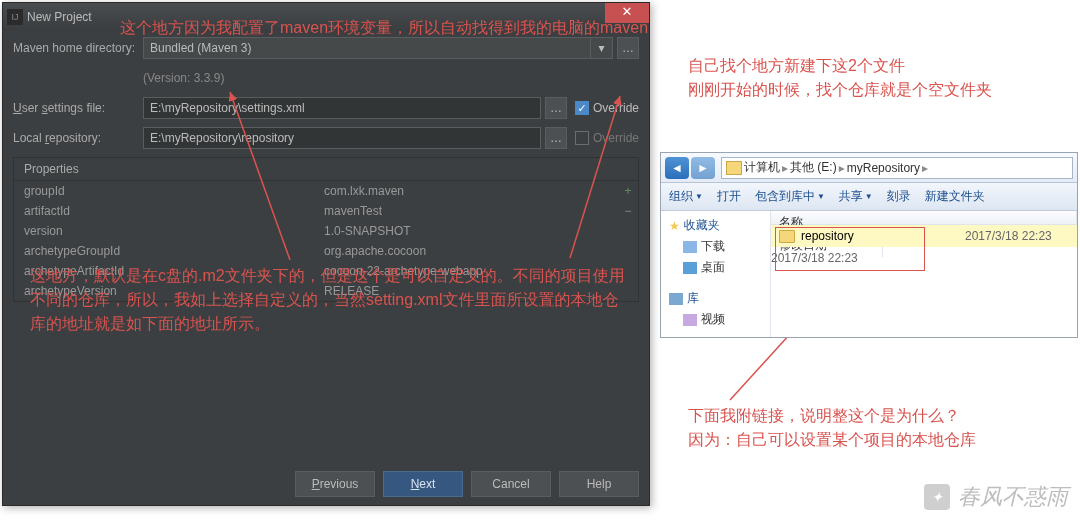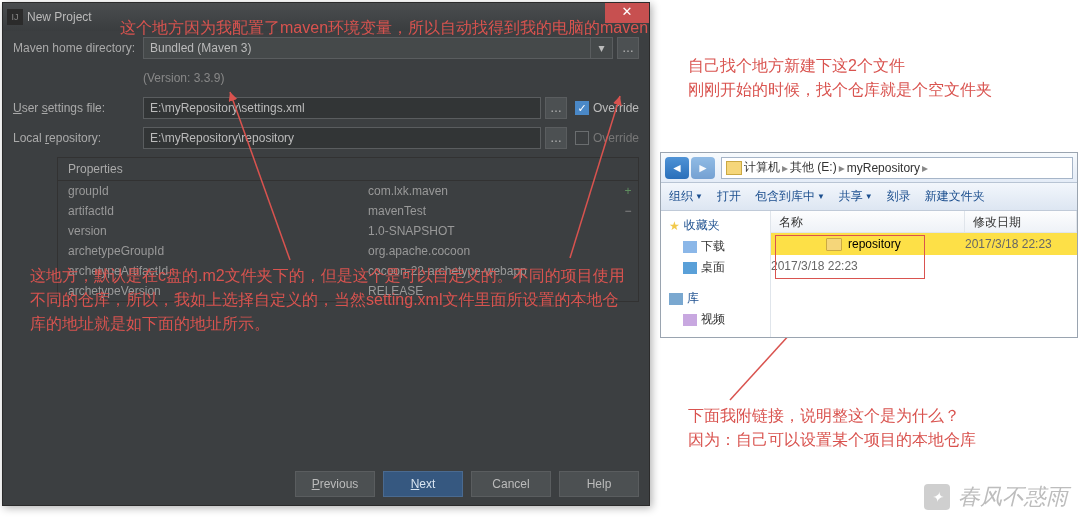--- a/index.html
+++ b/index.html
@@ -13,21 +13,21 @@
 .body { padding: 6px 10px; color: #bbb; }
 .row { display: flex; align-items: center; margin-bottom: 8px; min-height: 22px; }
 .lbl { width: 130px; color: #aaa; }
 .inp { flex: 1; background: #45494a; border: 1px solid #5a5d5f; height: 22px; padding: 0 6px; color: #bbb; display: flex; align-items: center; }
 .inp.dark { background: #323536; }
 .btn-sml { width: 22px; height: 22px; margin-left: 4px; background: #4c5052; border: 1px solid #5a5d5f; color: #bbb; text-align: center; line-height: 20px; }
 .dropdown-arrow { width: 22px; height: 22px; margin-left: 0; background: #45494a; border: 1px solid #5a5d5f; border-left: none; color: #bbb; text-align: center; line-height: 20px; }
 .chk { width: 14px; height: 14px; border: 1px solid #6a6d6f; margin: 0 4px 0 8px; display: inline-flex; align-items: center; justify-content: center; }
 .chk.checked { background: #4a88c7; border-color: #4a88c7; }
 .chk.checked:after { content: "✓"; color: #fff; font-size: 11px; }
-.props { margin-top: 6px; border: 1px solid #323232; background: #3c3f41; margin-left: 44px; }
+.props { margin-top: 6px; border: 1px solid #323232; background: #3c3f41; }
 .props-head { padding: 4px 10px; color: #aaa; border-bottom: 1px solid #323232; }
 .props-body { display: flex; }
 .props-table { flex: 1; }
 .prow { display: flex; height: 20px; align-items: center; }
 .prow > div { padding: 0 10px; color: #999; }
 .pcol1 { width: 300px; }
 .pcol2 { flex: 1; }
 .side { width: 20px; display: flex; flex-direction: column; }
 .sbtn { width: 20px; height: 20px; text-align: center; line-height: 20px; color: #5f8e5f; }
 .sbtn.minus { color: #888; }
@@ -50,27 +50,27 @@
 .exp-toolbar { height: 28px; background: linear-gradient(#f2f6fc,#dde6f2); border-bottom: 1px solid #c0cad8; display: flex; align-items: center; padding: 0 8px; gap: 14px; color: #1b4e8e; font-size: 12px; }
 .tb-item { display: flex; align-items: center; gap: 2px; }
 .tb-caret { font-size: 8px; }
 .exp-body { display: flex; height: calc(100% - 58px); }
 .exp-side { width: 110px; border-right: 1px solid #e0e5eb; padding: 4px 0; }
 .fav-head { padding: 2px 8px; color: #1b4e8e; display: flex; align-items: center; gap: 4px; }
 .fav-item { padding: 2px 8px 2px 22px; color: #333; display: flex; align-items: center; gap: 4px; }
 .ficon { width: 14px; height: 12px; }
 .star { color: #f2c94c; }
 .exp-main { flex: 1; display: flex; flex-direction: column; }
-.exp-cols { display: flex; height: 22px; border-bottom: 1px solid #e0e5eb; background: linear-gradient(#fdfdfe,#eef2f7); color: #333; }
+.exp-cols { display: flex; height: 14px; border-bottom: 1px solid #e0e5eb; background: linear-gradient(#fdfdfe,#eef2f7); color: #333; flex-direction: column; }
 .exp-cols > div { padding: 3px 8px; border-right: 1px solid #e0e5eb; }
 .col-name { flex: 1; }
 .col-date { width: 112px; }
 .filelist { flex: 1; position: relative; }
 .frow { display: flex; height: 22px; align-items: center; }
-.frow.selected { background: #fde047; padding-left: 47px; }
+.frow.selected { background: #fef9c3; }
 .fname { flex: 1; display: flex; align-items: center; gap: 6px; padding-left: 8px; }
 .fdate { width: 112px; color: #666; }
 .folder-icon { width: 16px; height: 13px; background: #f5d67a; border: 1px solid #cba943; border-radius: 1px; }
 .file-icon { width: 14px; height: 16px; background: #fff; border: 1px solid #aab3bf; position: relative; }
 .file-icon:before { content: ""; position: absolute; right: -1px; top: -1px; border: 3px solid transparent; border-left-color: #dde4ec; border-bottom-color: #dde4ec; }
 .redbox { position: absolute; border: 1px solid #d9534f; pointer-events: none; }
 
 
 .watermark { position: absolute; right: 12px; bottom: 10px; display: flex; align-items: center; gap: 8px; color: #bdbdbd; font-size: 22px; font-style: italic; font-family: "KaiTi","STKaiti",serif; }
 .wm-icon { width: 26px; height: 26px; border-radius: 4px; background: #cfcfcf; display: flex; align-items: center; justify-content: center; color: #fff; font-size: 14px; }

